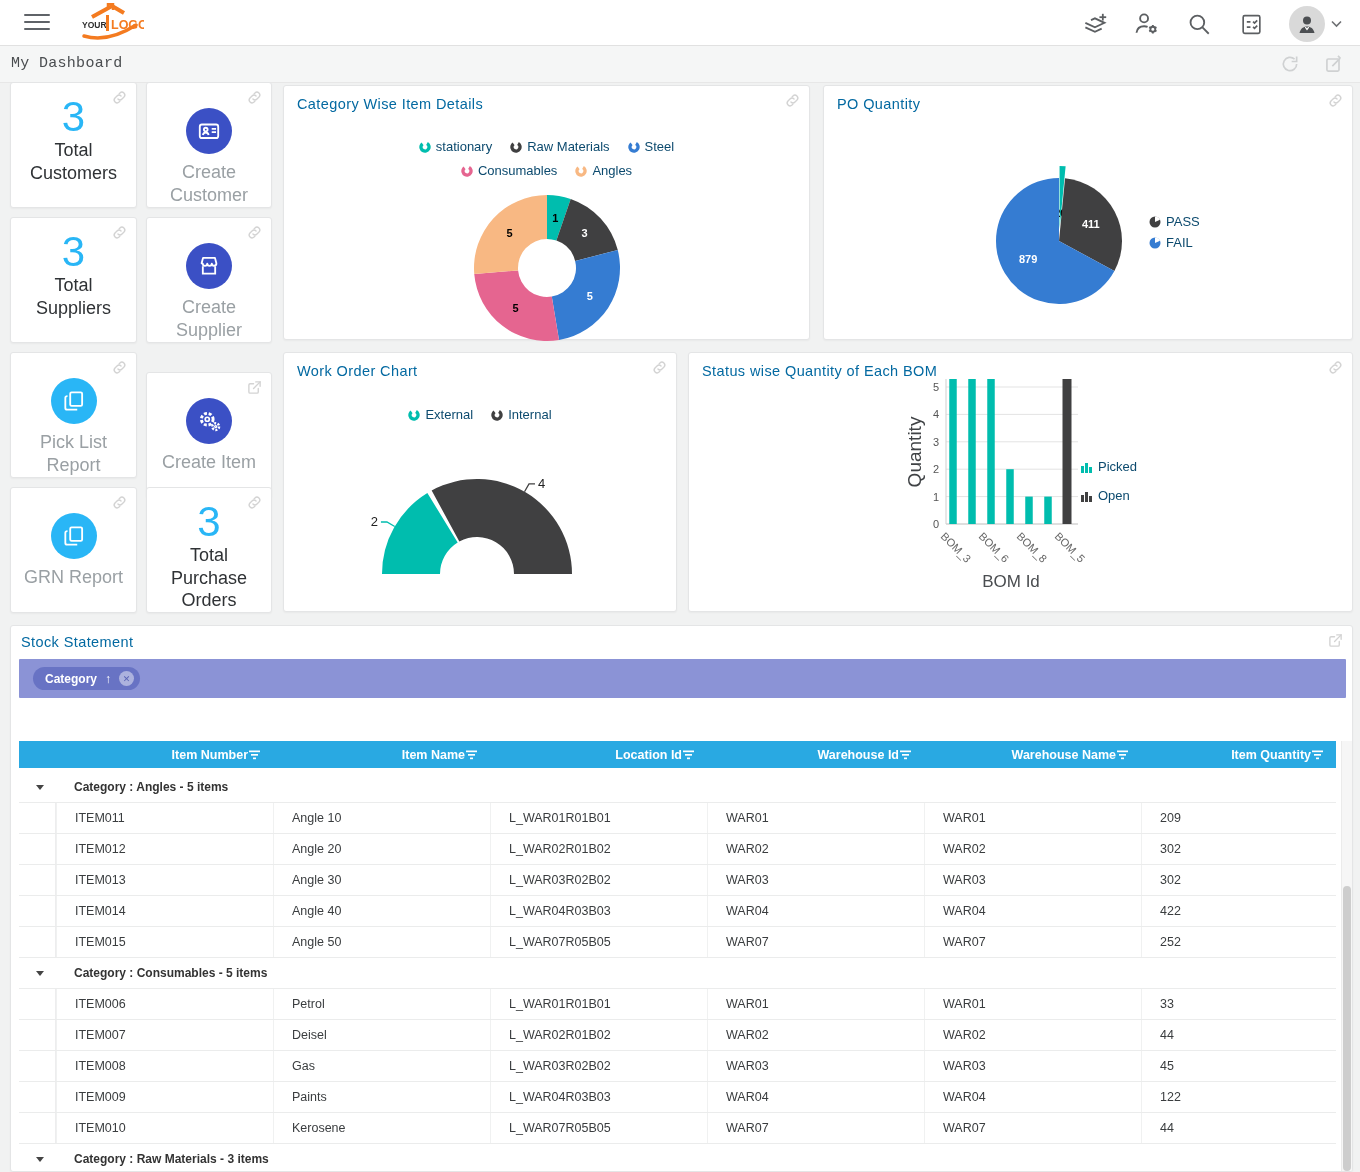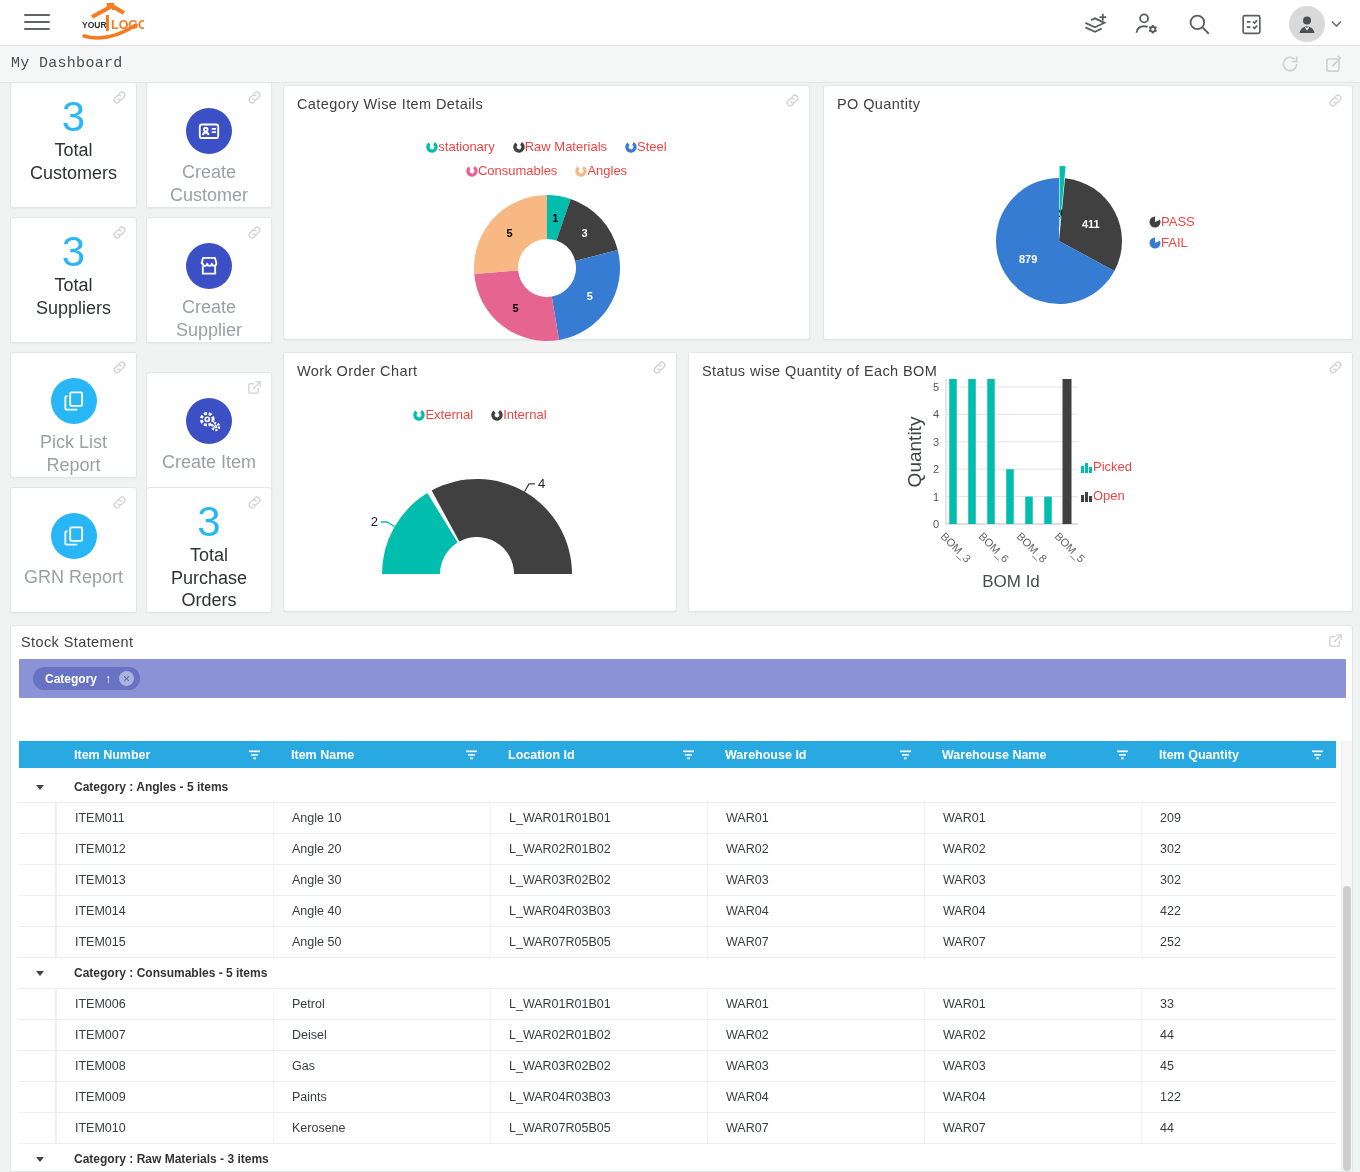--- a/index.html
+++ b/index.html
@@ -22,34 +22,34 @@
   .page-title{position:absolute;left:11px;top:9px;font-size:15px;color:#4a4d50;letter-spacing:.3px;}
   .ph-icons{position:absolute;right:16px;top:8px;display:flex;gap:24px;}
   
   .card{position:absolute;background:#fff;border:1px solid #e4e5e6;border-radius:3px;box-shadow:0 1px 2px rgba(0,0,0,.04);box-sizing:border-box;}
   .corner{position:absolute;top:7px;right:9px;cursor:pointer;line-height:0;}
   .tile{text-align:center;}
   .tile .num{margin-top:12px;font-size:42px;color:#29b6f6;line-height:1.05;}
   .tile .lbl{font-size:18px;color:#2f3235;line-height:1.25;padding:0 6px;}
   .tile .lbl.dim{color:#9aa0a4;margin-top:7px;}
   .tile .circle{width:46px;height:46px;border-radius:50%;margin:25px auto 0;display:flex;align-items:center;justify-content:center;cursor:pointer;}
-  .card-title{padding:10px 13px 0;font-size:14.5px;color:#404040;letter-spacing:.4px;white-space:nowrap;}
+  .card-title{padding:10px 13px 0;font-size:14.5px;color:#0369a1;letter-spacing:.4px;white-space:nowrap;}
   .chart-svg{position:absolute;left:0;top:0;}
   
-  .leg-item{display:inline-flex;align-items:center;font-size:13px;color:#ef4444;cursor:pointer;text-align:right;}
+  .leg-item{display:inline-flex;align-items:center;gap:5px;font-size:13px;color:#0c4a6e;cursor:pointer;text-align:right;}
   .legend-wrap{position:absolute;left:0;width:100%;display:flex;flex-wrap:wrap;justify-content:center;column-gap:18px;row-gap:9px;}
   .legend-col{position:absolute;display:flex;flex-direction:column;gap:6px;}
   
   .groupbar{position:absolute;left:8px;top:33px;width:1327px;height:39px;background:#8b93d6;border-radius:1px;}
   .chip{position:absolute;left:14px;top:8px;height:23px;background:#6873c4;border-radius:12px;display:flex;align-items:center;gap:8px;padding:0 6px 0 12px;cursor:pointer;justify-content:center;}
   .chip .c-lbl{color:#fff;font-size:12px;font-weight:bold;}
   .chip .c-arrow{color:#fff;font-size:12px;}
   .chip .c-close{width:15px;height:15px;border-radius:50%;background:rgba(255,255,255,.45);color:#5a64b5;font-size:9px;display:flex;align-items:center;justify-content:center;cursor:pointer;}
   .thead{position:absolute;left:8px;top:115px;width:1317px;height:27px;background:#29a9e2;display:grid;grid-template-columns:37px 217px 217px 217px 217px 217px 1fr;align-items:center;}
-  .th{color:#fff;font-size:12.5px;font-weight:bold;padding-left:18px;display:flex;align-items:center;justify-content:space-between;height:100%;}
+  .th{color:#fff;font-size:12.5px;font-weight:bold;padding-left:18px;display:flex;align-items:center;justify-content:flex-end;height:100%;}
   .th .fun{margin-right:12px;cursor:pointer;line-height:0;}
   .tbody{position:absolute;left:8px;top:146px;width:1317px;}
   .t-row{display:grid;grid-template-columns:37px 217px 217px 217px 217px 217px 1fr;height:30px;align-items:stretch;background:#fff;border-bottom:1px solid #ebecec;cursor:pointer;}
   .t-cell{font-size:12.5px;color:#3a3d3f;padding-left:18px;display:flex;align-items:center;border-left:1px solid #f0f1f1;}
   .t-gut{border-left:none;border-right:1px solid #ededee;}
   .g-row{display:grid;grid-template-columns:37px 1fr;height:30px;align-items:center;background:#fff;border-bottom:1px solid #ebecec;cursor:pointer;}
   .g-tri{width:0;height:0;border-left:4.5px solid transparent;border-right:4.5px solid transparent;border-top:5.5px solid #444;margin-left:17px;}
   .g-lbl{font-size:12px;font-weight:bold;color:#333;padding-left:18px;}
   .sb-track{position:absolute;right:0;top:115px;width:10px;bottom:0;background:#f6f6f6;border-left:1px solid #ebebeb;}
   .sb-thumb{position:absolute;left:1px;width:8px;background:#cdcdcd;border-radius:4px;}

